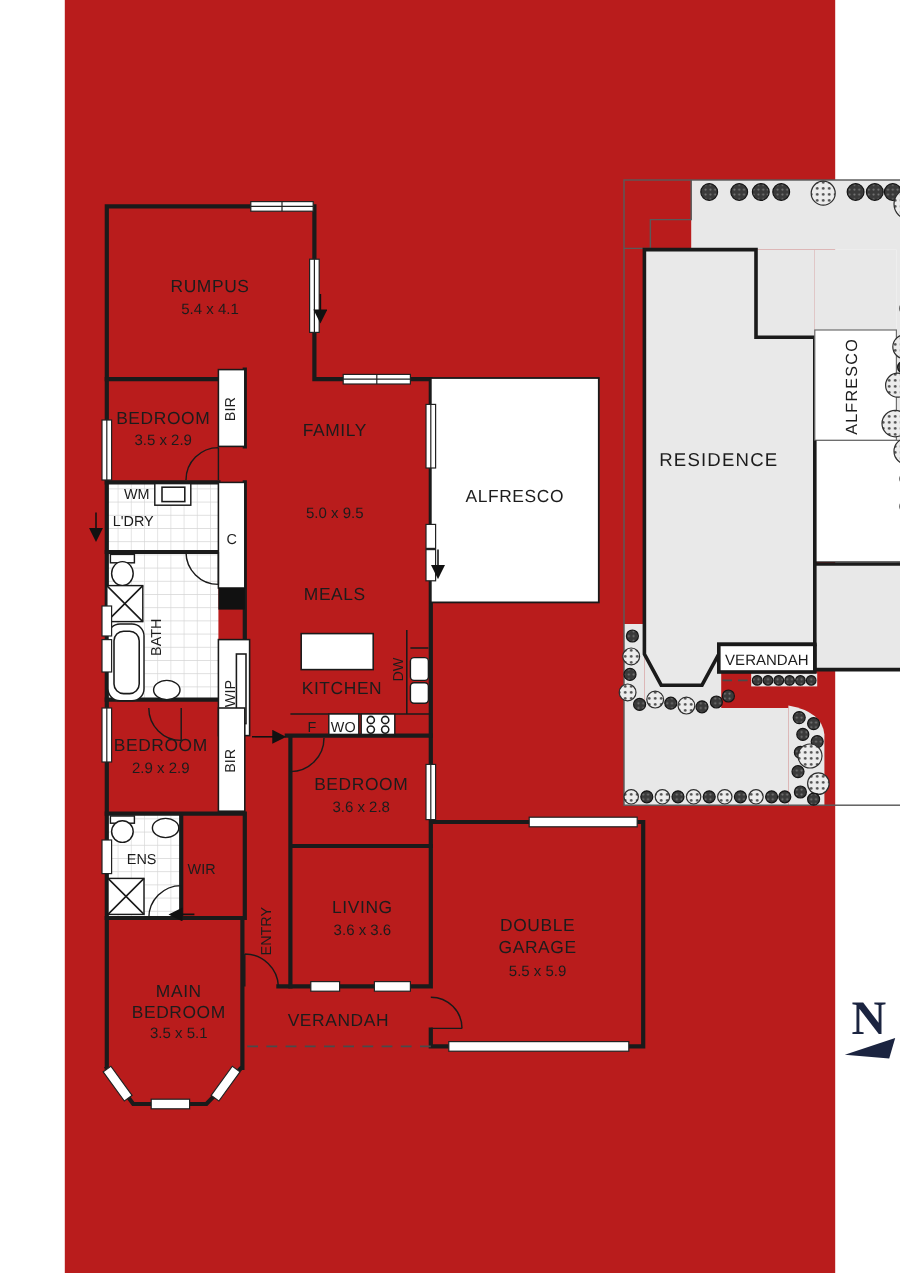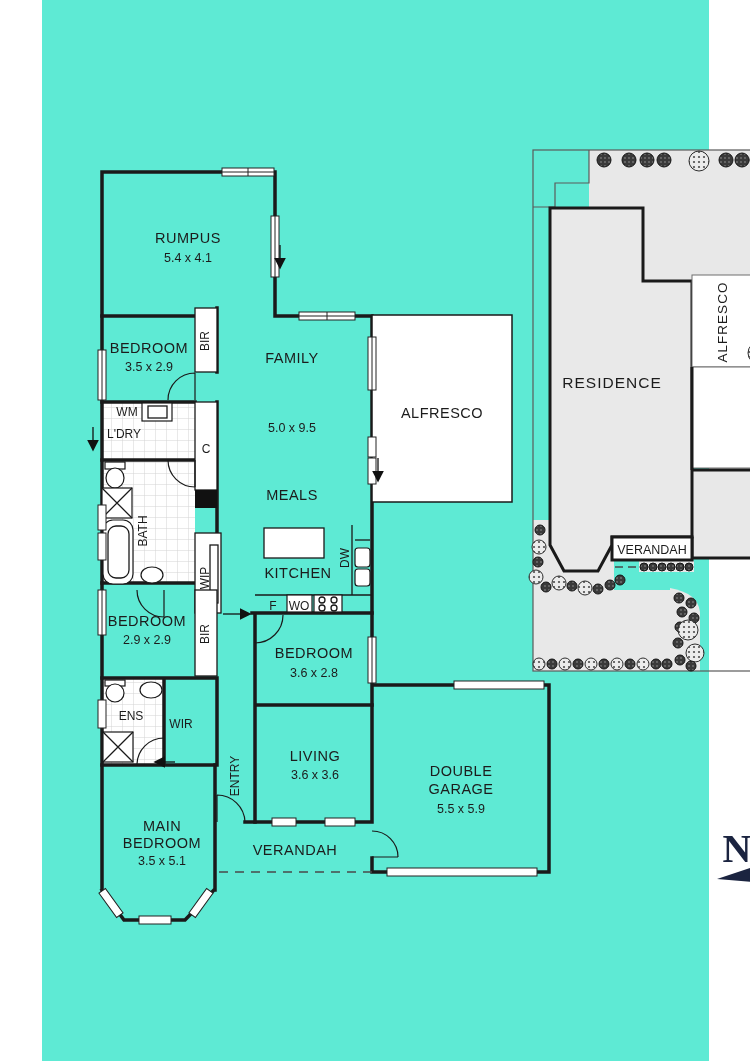--- a/index.html
+++ b/index.html
@@ -1,16 +1,16 @@
 <!DOCTYPE html>
 <html><head>
 <meta charset="utf-8">
 <style>
   html,body{margin:0;padding:0;background:#ffffff;}
-  .page{width:642px;height:1061px;background:#5eead4;position:relative;margin:0 auto;padding-left:25px;}
+  .page{width:642px;height:1061px;background:#b91c1c;position:relative;margin:0 auto;}
   svg{display:block;font-family:"Liberation Sans", sans-serif;}
   .wall{stroke:#1a1a1a;stroke-width:3.5;fill:none;stroke-linecap:square;}
   .thin{stroke:#1a1a1a;stroke-width:1.3;fill:none;}
   .thinw{stroke:#1a1a1a;stroke-width:1.3;fill:#ffffff;}
   .fix{stroke:#1a1a1a;stroke-width:1.2;fill:#ffffff;}
   .win{fill:#ffffff;stroke:#222222;stroke-width:1;}
   .winline{stroke:#222222;stroke-width:1;}
   .door{stroke:#1a1a1a;stroke-width:1.2;fill:none;}
   .arrow{stroke:#111111;stroke-width:1.3;fill:none;}
   .lbl{fill:#1c1c1c;font-size:14.5px;letter-spacing:.5px;}

